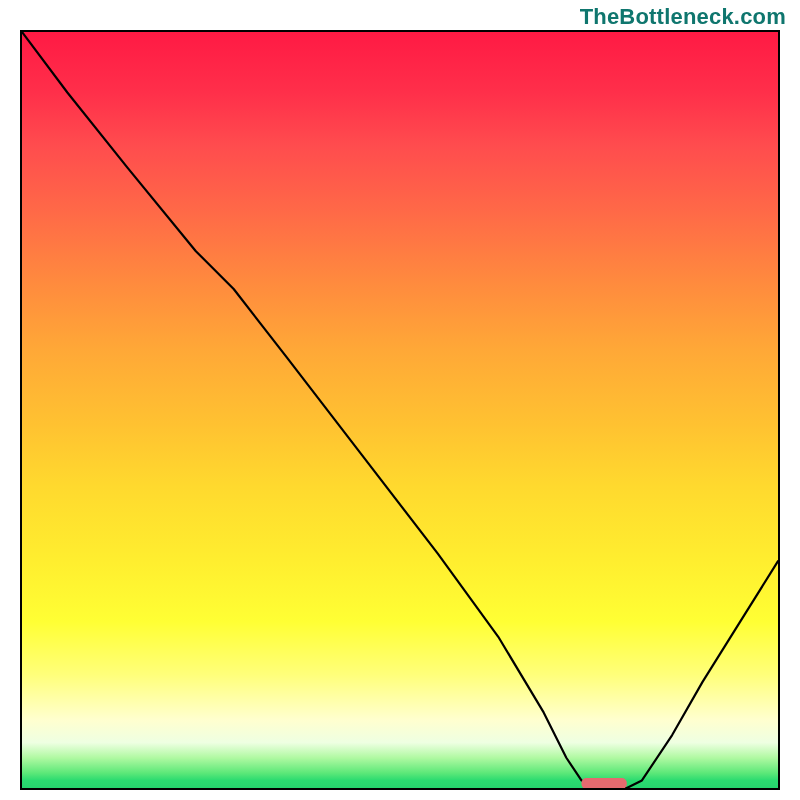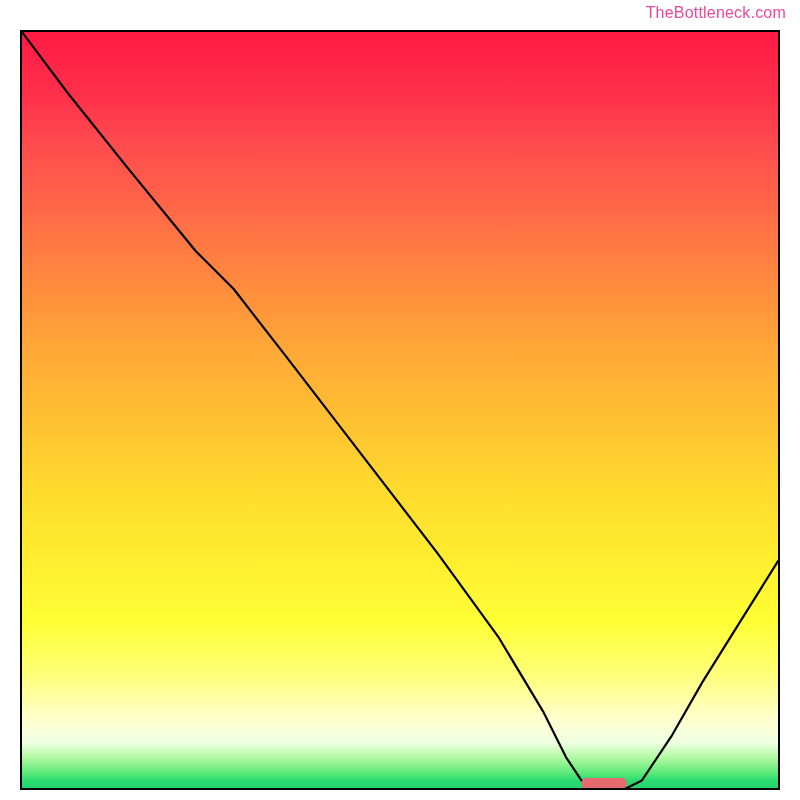--- a/index.html
+++ b/index.html
@@ -12,23 +12,23 @@
   }
   .container {
     position: relative;
     width: 800px;
     height: 800px;
   }
   .watermark {
     position: absolute;
     top: 4px;
     right: 14px;
-    font-size: 16px;
-    font-weight: 400;
-    color: #ec4899;
+    font-size: 22px;
+    font-weight: 700;
+    color: #0f766e;
     letter-spacing: 0.2px;
   }
   .plot {
     position: absolute;
     top: 30px;
     left: 20px;
     width: 760px;
     height: 760px;
     box-sizing: border-box;
     border: 2px solid #000000;

